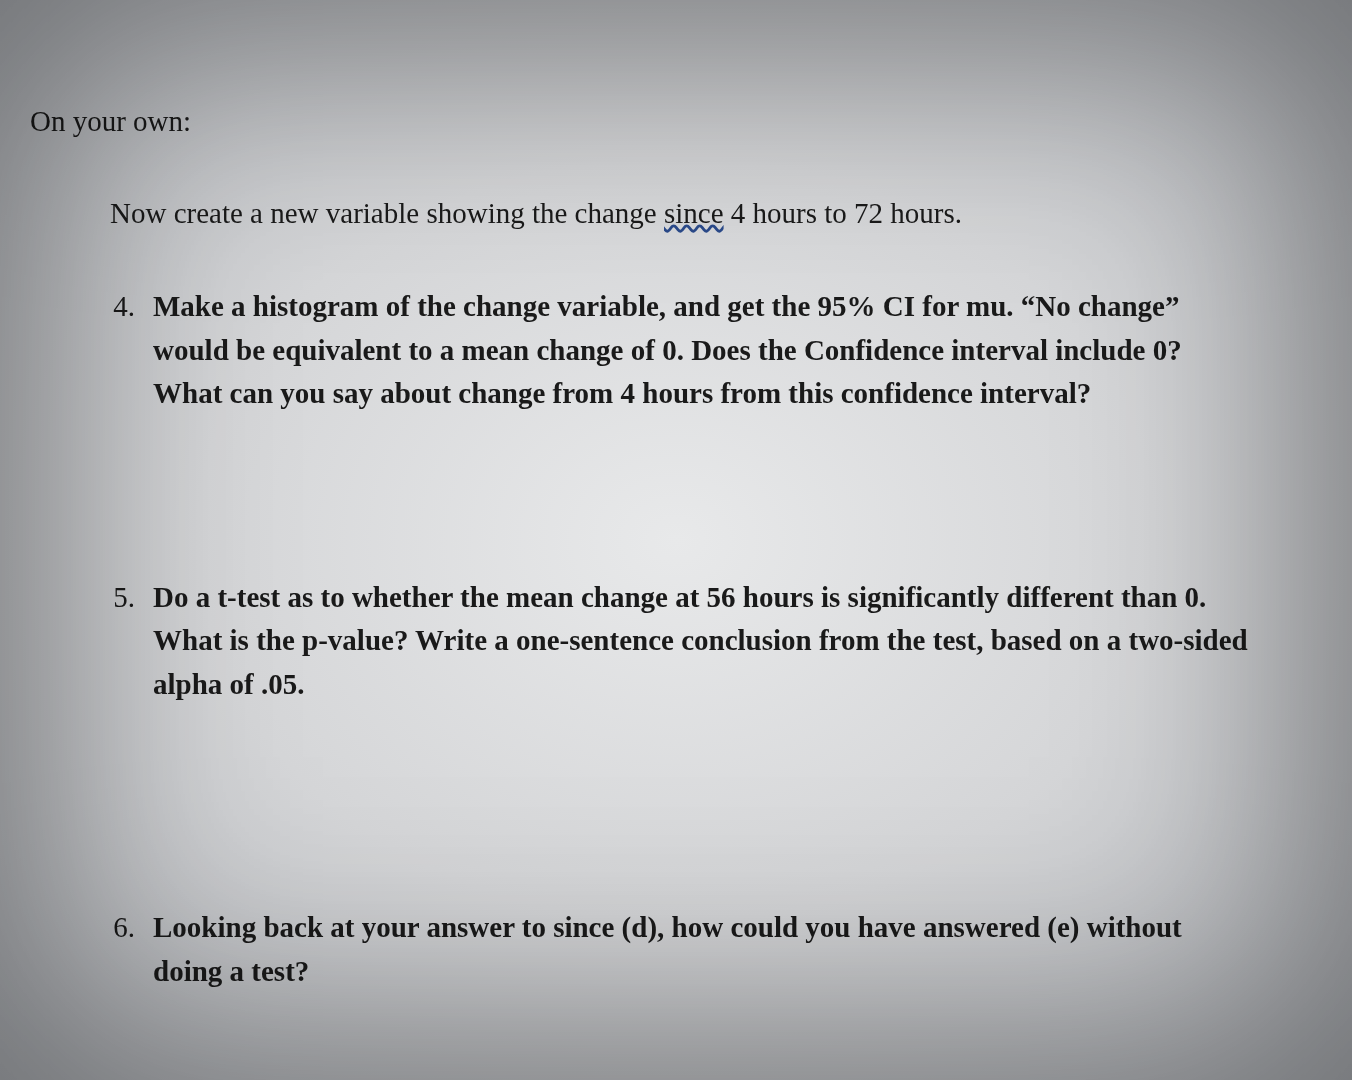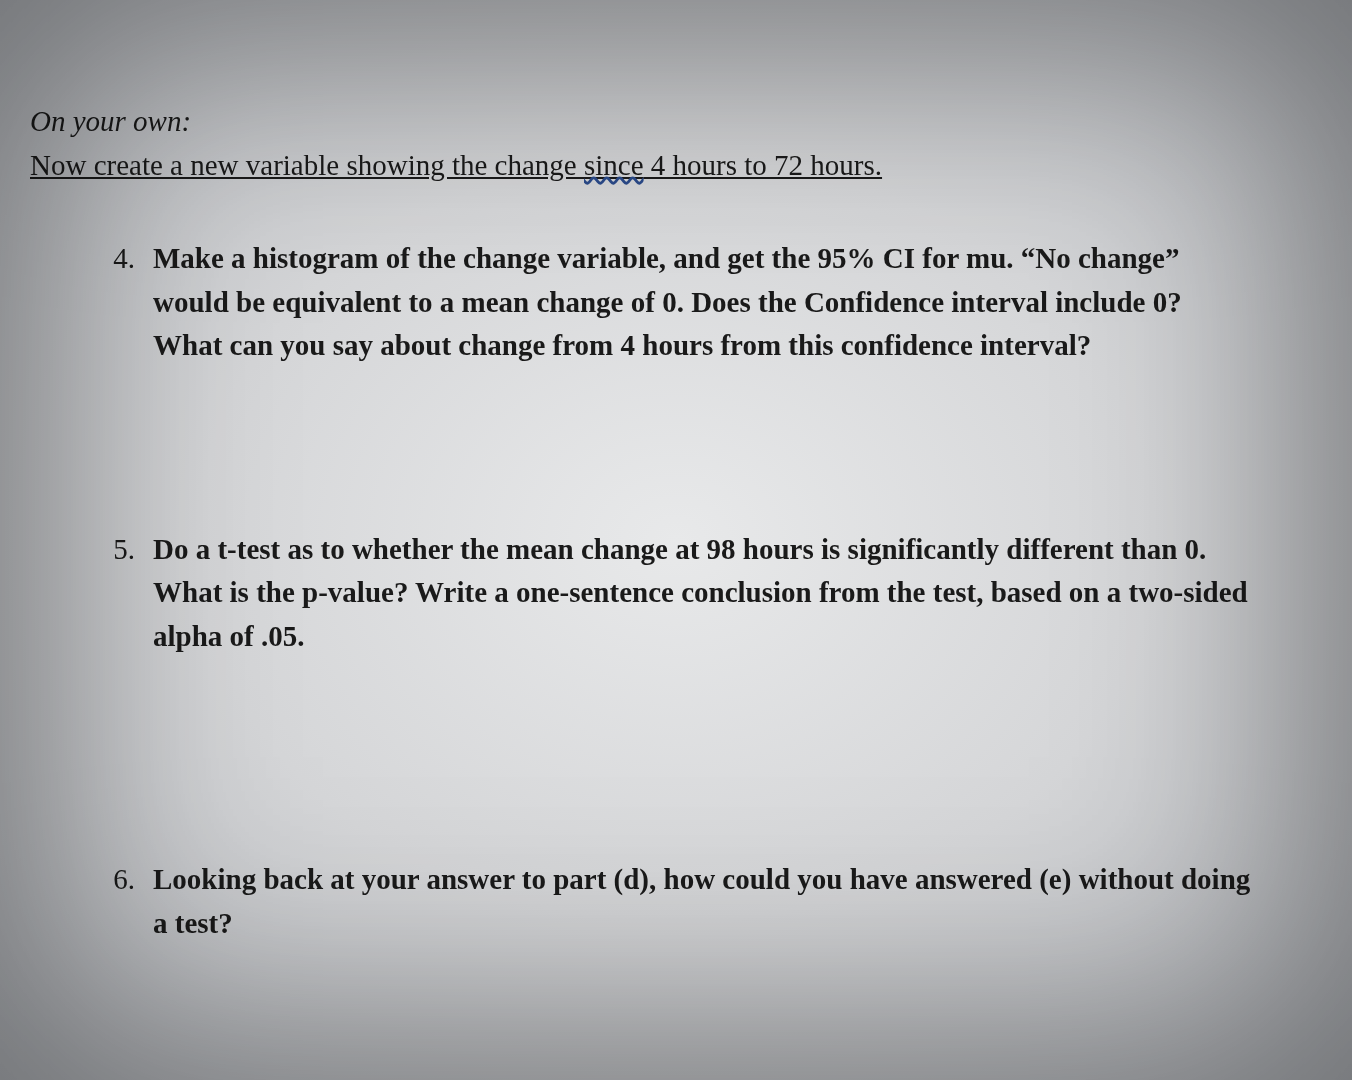--- a/index.html
+++ b/index.html
@@ -12,26 +12,26 @@
       color: #1a1a1a;
       overflow: hidden;
       position: relative;
     }
     .page {
       padding: 100px 60px 40px 30px;
       font-size: 29px;
       line-height: 1.5;
     }
     .heading {
+      margin-bottom: 48px;
       margin-left: 0;
-      font-style: italic;
     }
     .intro {
+      margin-left: 80px;
       margin-bottom: 50px;
-      text-decoration: underline;
     }
     .underline-wavy {
       text-decoration: underline wavy #2a4a8a;
       text-decoration-skip-ink: none;
     }
     .question {
       display: flex;
       margin-left: 55px;
       margin-bottom: 160px;
     }
@@ -68,22 +68,22 @@
     <span>Now create a new variable showing the change </span><span class="underline-wavy">since</span><span> 4 hours to 72 hours.</span>
   </div>
 
   <div class="question">
     <div class="num">4.</div>
     <div class="qtext">Make a histogram of the change variable, and get the 95% CI for mu. “No change” would be equivalent to a mean change of 0. Does the Confidence interval include 0? What can you say about change from 4 hours from this confidence interval?</div>
   </div>
 
   <div class="question q5">
     <div class="num">5.</div>
-    <div class="qtext">Do a t-test as to whether the mean change at 98 hours is significantly different than 0. What is the p-value? Write a one-sentence conclusion from the test, based on a two-sided alpha of .05.</div>
+    <div class="qtext">Do a t-test as to whether the mean change at 56 hours is significantly different than 0. What is the p-value? Write a one-sentence conclusion from the test, based on a two-sided alpha of .05.</div>
   </div>
 
   <div class="question q6">
     <div class="num">6.</div>
-    <div class="qtext">Looking back at your answer to part (d), how could you have answered (e) without doing a test?</div>
+    <div class="qtext">Looking back at your answer to since (d), how could you have answered (e) without doing a test?</div>
   </div>
 </div>
 
 <div class="vignette"></div>
 
 </body></html>

